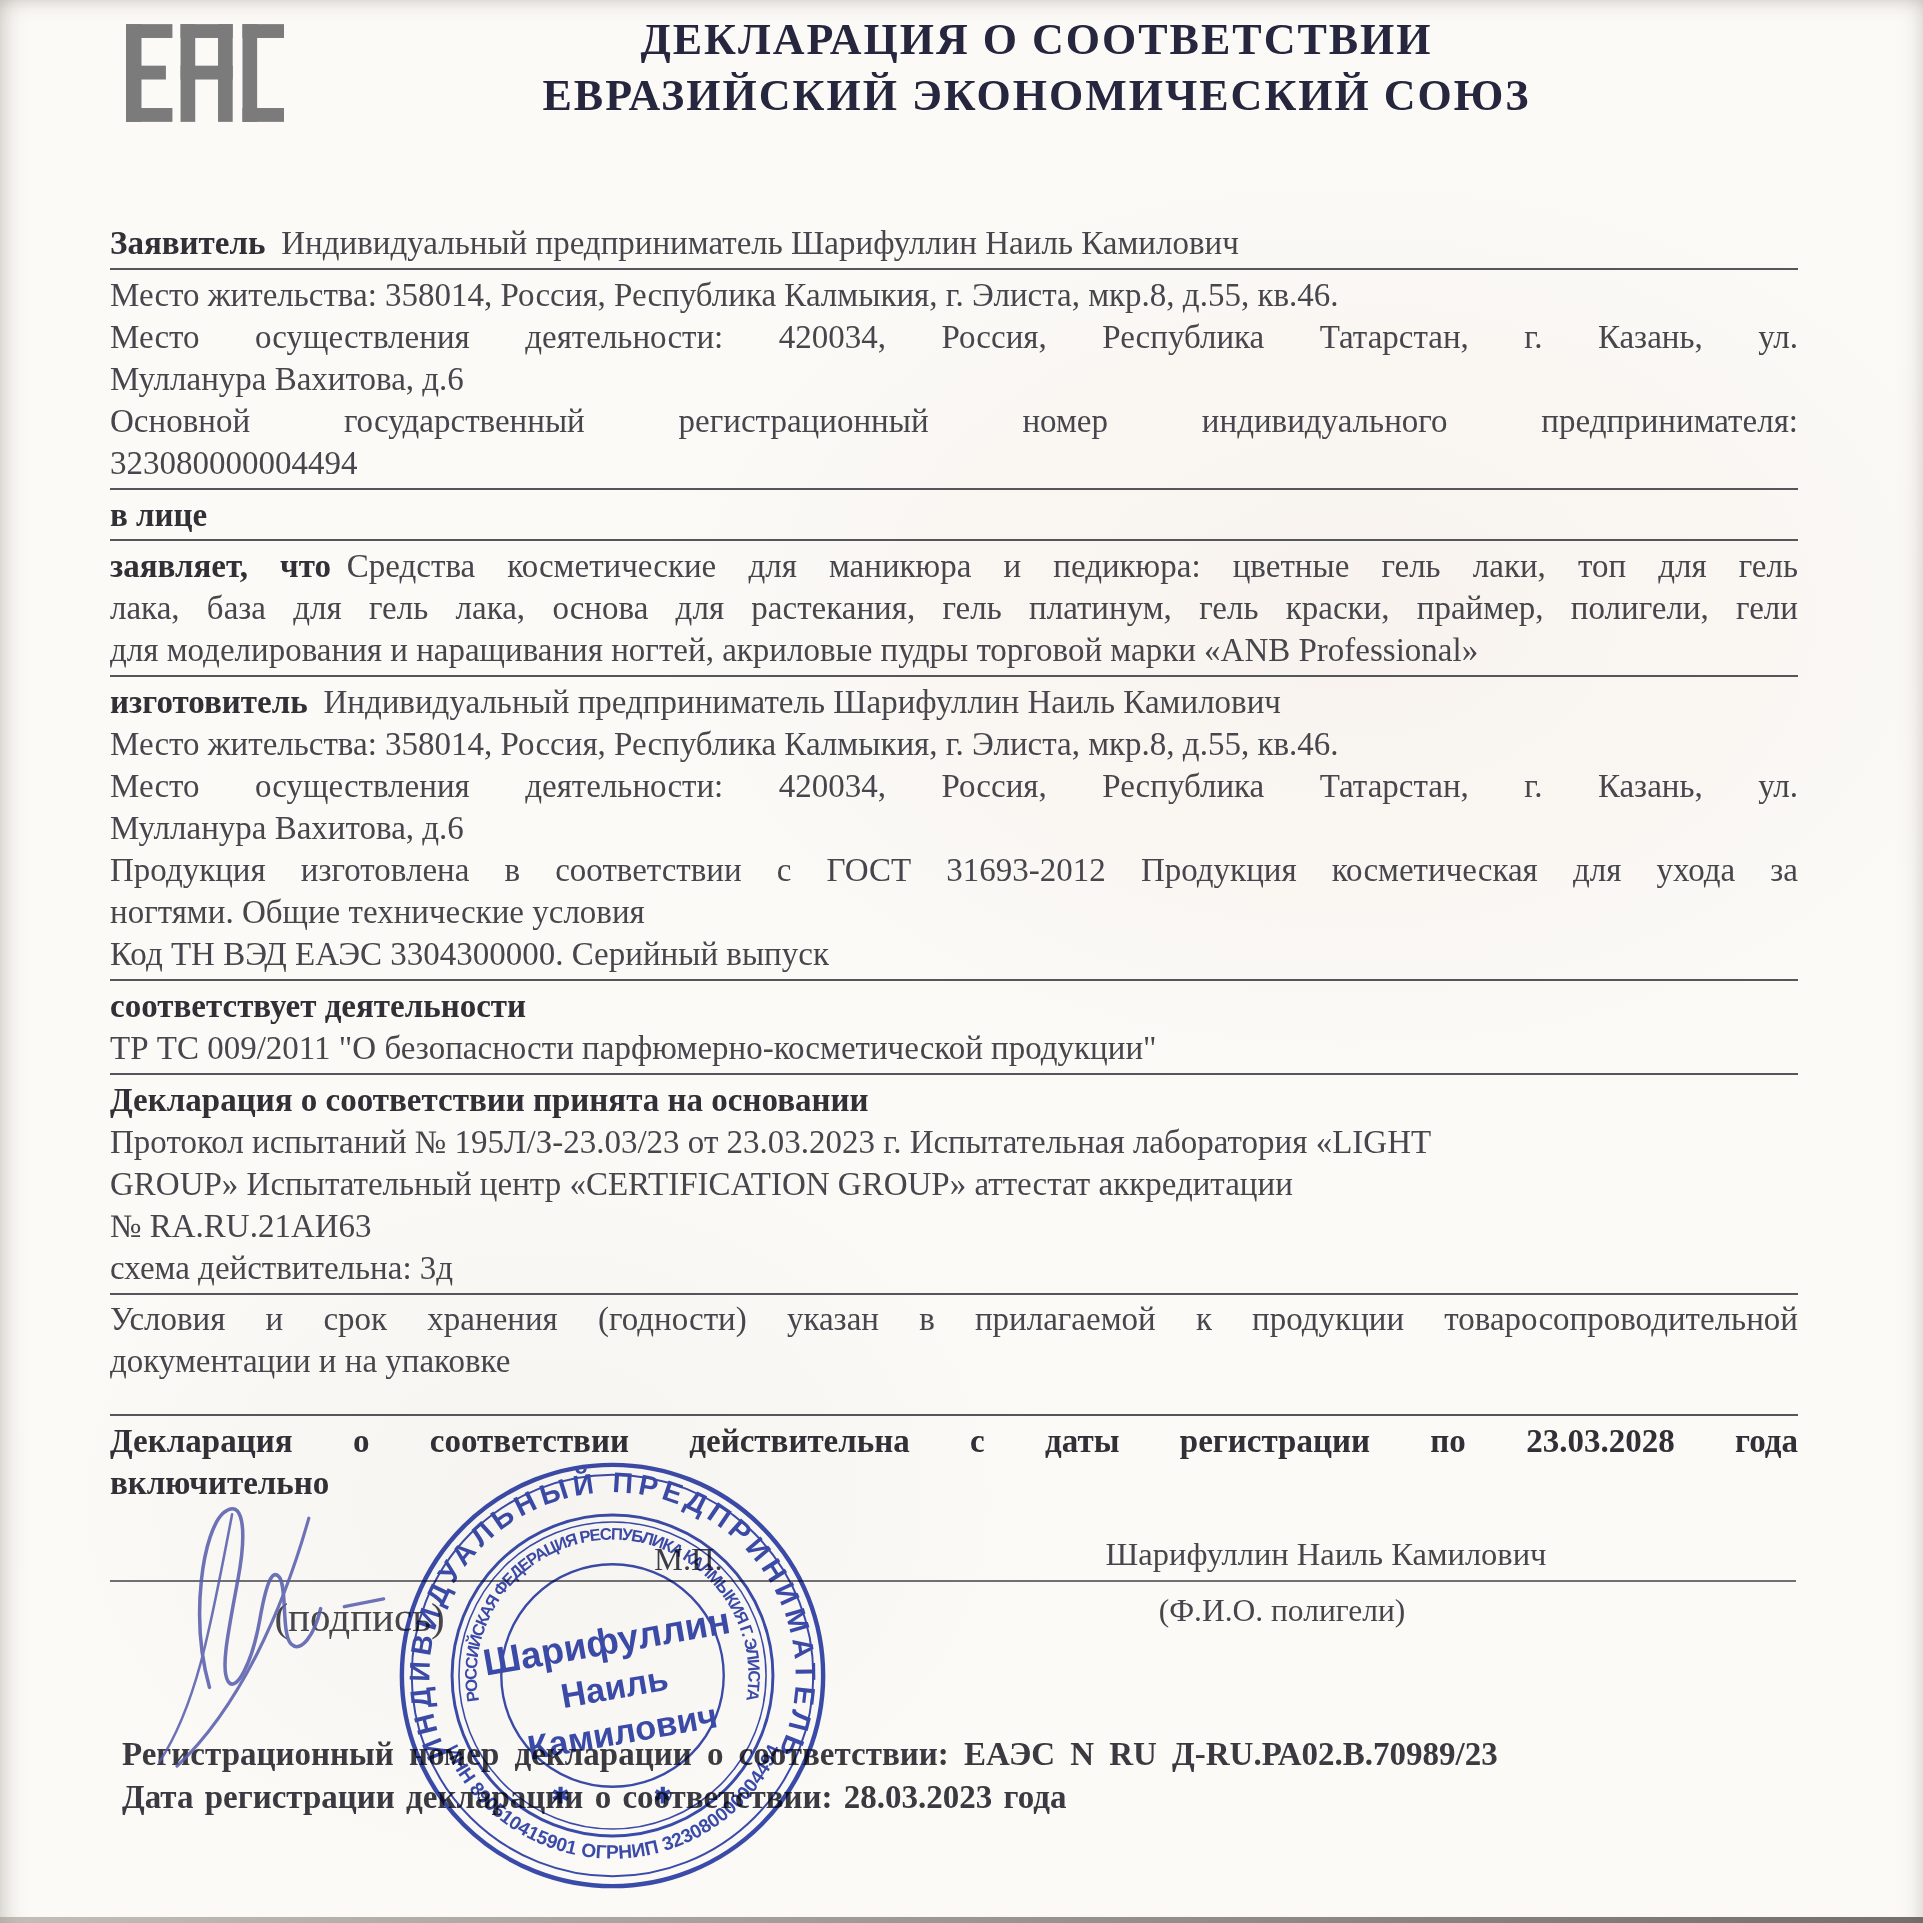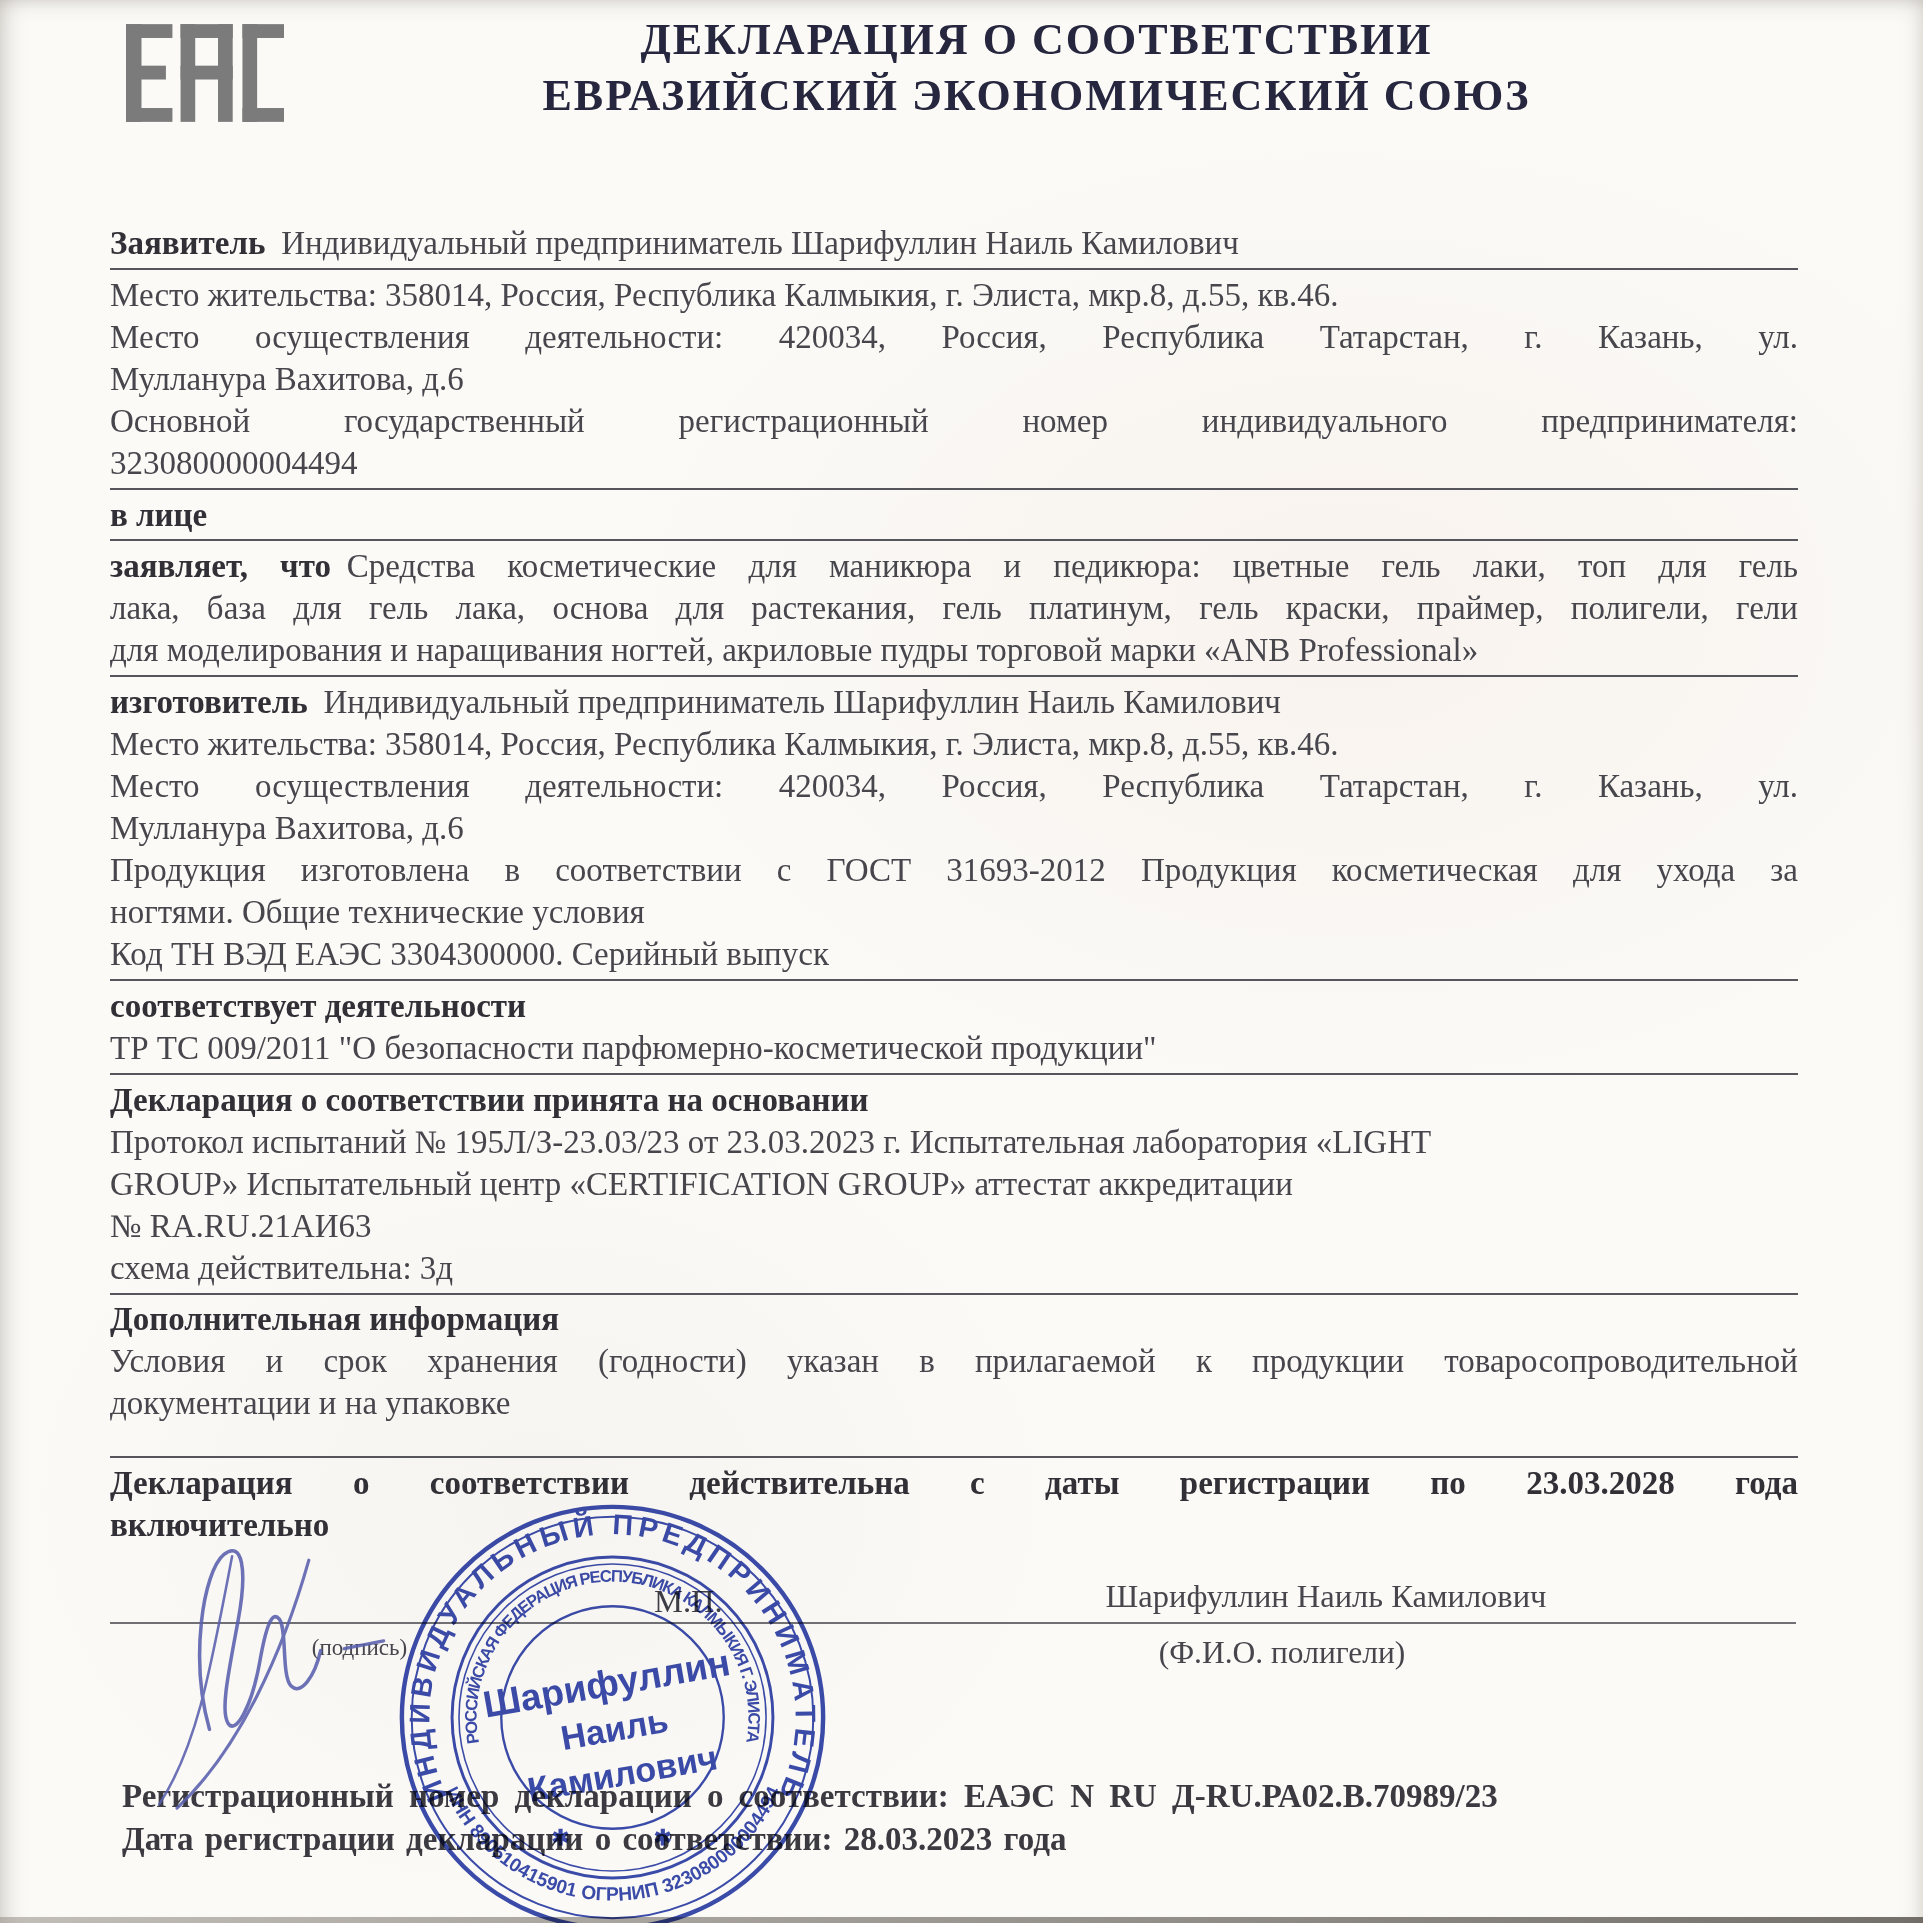--- a/index.html
+++ b/index.html
@@ -25,21 +25,21 @@
   .ln,.jl{font-size:33px;line-height:42px;}
   .jl{text-align:justify;text-align-last:justify;}
   strong{font-weight:bold;color:#303036;}
   .lbl{margin-right:15.8px;text-align:center;}
   .rule{border-top:2.5px solid #55555b;margin:3.9px 0;height:0;}
   .rule.gap{margin-top:31.5px;}
   .sig{position:relative;height:229px;}
   .sig-line{position:absolute;left:0;top:76px;width:1686px;border-top:2px solid #6f6f74;}
   .mp{position:absolute;left:544px;top:37px;font-size:32.5px;color:#3d3d45;}
   .fio{position:absolute;left:960px;top:32.5px;width:512px;text-align:center;font-size:32.5px;}
-  .cap-sign{position:absolute;left:146px;top:89px;width:207px;text-align:center;font-size:23px;}
+  .cap-sign{position:absolute;left:146px;top:89px;width:207px;text-align:center;font-size:41px;}
   .cap-fio{position:absolute;left:916px;top:89px;width:512px;text-align:center;font-size:31.5px;}
   .sig-ink{position:absolute;left:5.9px;top:-43px;z-index:4;}
   .stamp{position:absolute;left:284px;top:-47px;z-index:5;mix-blend-mode:multiply;opacity:.93;}
   .footer .ln{font-weight:bold;color:#3a3a40;line-height:43px;margin-left:12px;}
   .footer .reg{word-spacing:6.9px;}
   .footer .date{word-spacing:3px;}
   .stamp text{font-family:"Liberation Sans",sans-serif;font-weight:bold;}
 </style>
 </head>
 <body>
@@ -113,23 +113,20 @@
 
     <div class="ln">
       <strong>Декларация о соответствии принята на основании</strong>
     </div>
     <div class="ln">Протокол испытаний № 195Л/З-23.03/23 от 23.03.2023 г. Испытательная лаборатория «LIGHT</div>
     <div class="ln">GROUP» Испытательный центр «CERTIFICATION GROUP» аттестат аккредитации</div>
     <div class="ln">№ RA.RU.21АИ63</div>
     <div class="ln">схема действительна: 3д</div>
     <div class="rule"></div>
 
-    <div class="ln">
-      <strong>Дополнительная информация</strong>
-    </div>
     <div class="jl">Условия и срок хранения (годности) указан в прилагаемой к продукции товаросопроводительной</div>
     <div class="ln">документации и на упаковке</div>
     <div class="rule gap"></div>
 
     <div class="jl">
       <strong>Декларация о соответствии действительна с даты регистрации по 23.03.2028 года</strong>
     </div>
     <div class="ln">
       <strong>включительно</strong>
     </div>

